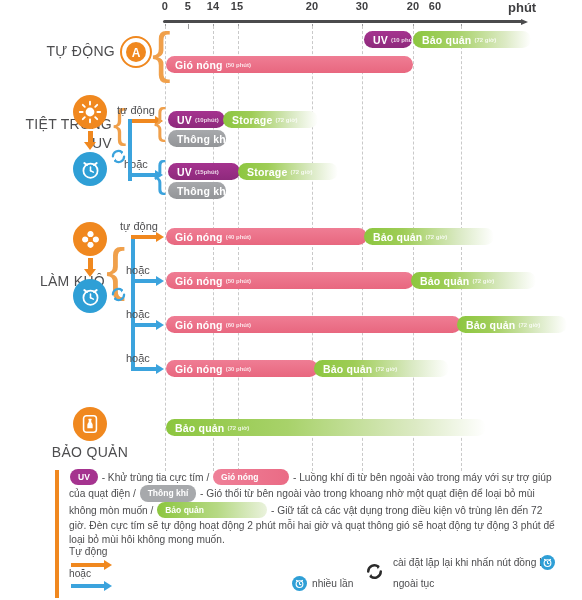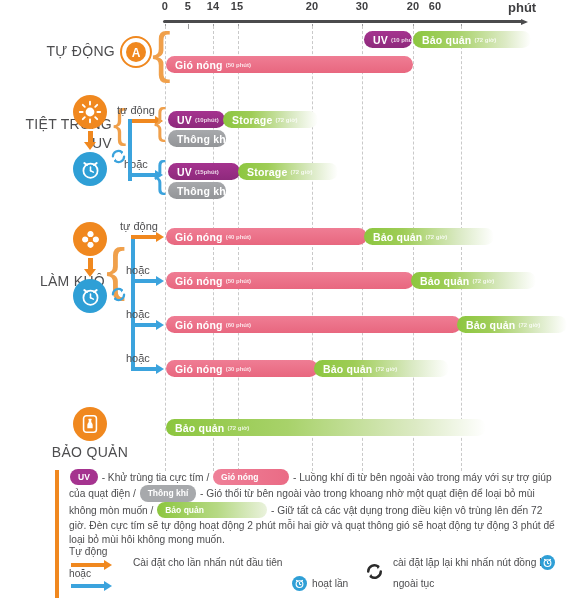--- a/index.html
+++ b/index.html
@@ -345,33 +345,32 @@
     <div class="note-bar"></div>
     <div class="note-text">
       <span class="chip uv">UV</span><span> - Khử trùng tia cực tím / </span><span class="chip gio">Gió nóng</span><span> - Luồng khí đi từ bên ngoài vào trong máy với sự trợ giúp của quạt điện / </span><span class="chip thong">Thông khí</span><span> - Gió thổi từ bên ngoài vào trong khoang nhờ một quạt điện để loại bỏ mùi không mòn muốn / </span><span class="chip bao">Bảo quản</span><span> - Giữ tất cả các vật dụng trong điều kiện vô trùng lên đến 72 giờ. Đèn cực tím sẽ tự động hoạt động 2 phút mỗi hai giờ và quạt thông gió sẽ hoạt động tự động 3 phút để loại bỏ mùi hôi không mong muốn.</span>
     </div>
 
     <div class="legend-row" style="left:14px;top:75px">Tự động</div>
     <div class="arrowline or" style="left:16px;top:93px;width:34px"></div>
     <div class="legend-row" style="left:14px;top:97px">hoặc</div>
     <div class="arrowline bl" style="left:16px;top:114px;width:34px"></div>
 
-    <div class="legend-row" style="left:78px;top:86px">Cài đặt cho lần nhấn nút đầu tiên</div>
     <div style="position:absolute;left:237px;top:105px">
       <span class="mini-circ">
         <svg width="11" height="11" viewBox="0 0 24 24" style="position:absolute;left:2px;top:2px" aria-hidden="true">
           <circle cx="12" cy="13.3" r="7.4" fill="none" stroke="#fff" stroke-width="2.4"></circle>
           <line x1="12" y1="13.3" x2="12" y2="9.4" stroke="#fff" stroke-width="2.2" stroke-linecap="round"></line>
           <line x1="12" y1="13.3" x2="15" y2="14.8" stroke="#fff" stroke-width="2.2" stroke-linecap="round"></line>
           <path d="M5.6 5.4 L8.4 7.3" stroke="#fff" stroke-width="2.6" stroke-linecap="round"></path>
           <path d="M18.4 5.4 L15.6 7.3" stroke="#fff" stroke-width="2.6" stroke-linecap="round"></path>
         </svg>
       </span>
     </div>
-    <div class="legend-row" style="left:257px;top:107px">hoạt lần</div>
+    <div class="legend-row" style="left:257px;top:107px">nhiều lần</div>
 
     <div style="position:absolute;left:310px;top:92px">
       <svg width="19" height="19" viewBox="0 0 20 20" aria-hidden="true">
         <path d="M3.4 10a6.6 6.6 0 0 1 10.6-5.2" fill="none" stroke="#2b2b2b" stroke-width="2.6" stroke-linecap="round"></path>
         <path d="M16.6 10a6.6 6.6 0 0 1-10.6 5.2" fill="none" stroke="#2b2b2b" stroke-width="2.6" stroke-linecap="round"></path>
         <path d="M11.4 3.0 l3.4 1.4 -1.2 3.3 z" fill="#2b2b2b"></path>
         <path d="M8.6 17.0 l-3.4 -1.4 1.2 -3.3 z" fill="#2b2b2b"></path>
       </svg>
     </div>
     <div class="legend-row" style="left:338px;top:86px">cài đặt lặp lại khi nhấn nút đồng hồ</div>

